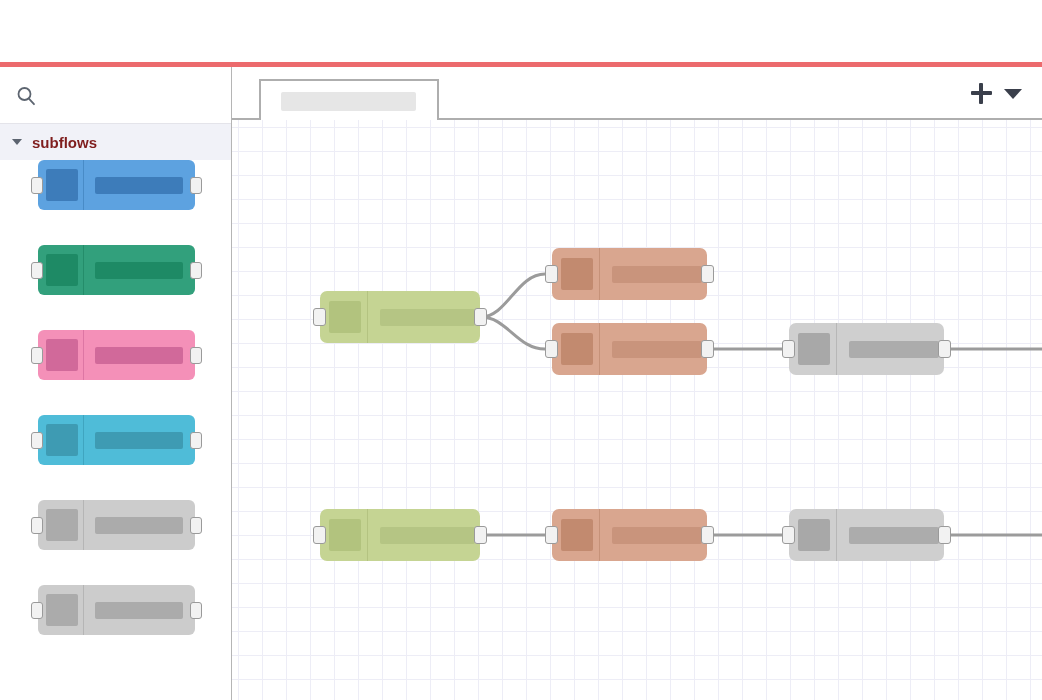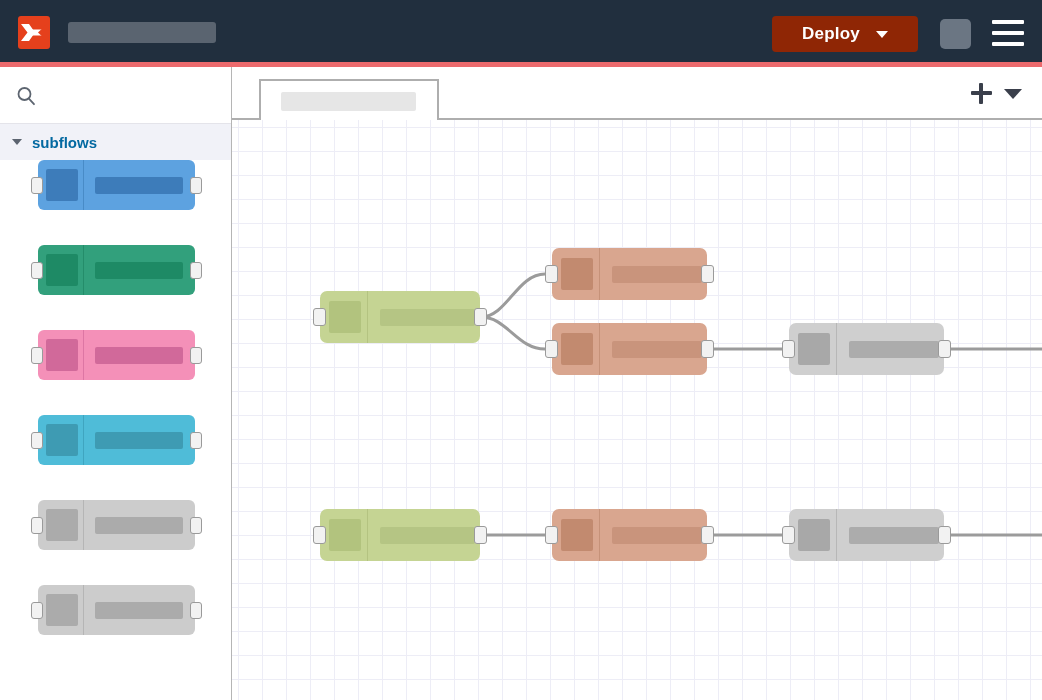--- a/index.html
+++ b/index.html
@@ -141,21 +141,21 @@
     margin-left: 12px;
     width: 0; height: 0;
     border-left: 5px solid transparent;
     border-right: 5px solid transparent;
     border-top: 6px solid #5c6470;
   }
   .cat-label {
     margin-left: 10px;
     font-size: 15px;
     font-weight: bold;
-    color: #0369a1;
+    color: #7f1d1d;
   }
 
   .palette-list {
     position: absolute;
     left: 0; top: 93px;
     width: 231px;
     height: 540px;
   }
   .palette-node {
     position: absolute;
@@ -317,43 +317,20 @@
     cursor: crosshair;
   }
   .fn-port.in  { left: -7px; }
   .fn-port.out { right: -7px; }
 </style>
 </head>
 <body>
 
 <div class="app">
 
-  <div class="header">
-    <div class="logo">
-      <svg width="32" height="33" viewBox="0 0 32 33" aria-hidden="true">
-        <path d="M3 8 L11 8 L17 16.5 L11 25 L3 25 L9.5 16.5 Z" fill="#ffffff"></path>
-        <path d="M11 13.5 L29 13.5 L29 19.5 L11 19.5 Z" fill="#ffffff"></path>
-        <path d="M29 8 L29 25 L20 16.5 Z" fill="#e5401c"></path>
-      </svg>
-    </div>
-    <div class="title-placeholder"></div>
-
-    <button class="deploy-btn">
-      <span class="dlabel">Deploy</span>
-      <span class="chev"></span>
-    </button>
-
-    <div class="user-btn"></div>
-
-    <div class="menu-btn">
-      <i></i>
-      <i></i>
-      <i></i>
-    </div>
-  </div>
   <div class="header-accent"></div>
 
   <div class="palette">
     <div class="palette-search">
       <span class="search-icon">
         <svg width="20" height="20" viewBox="0 0 20 20" aria-hidden="true">
           <circle cx="8.5" cy="8" r="6" fill="none" stroke="#5d6570" stroke-width="1.8"></circle>
           <line x1="12.9" y1="12.6" x2="18" y2="18.2" stroke="#5d6570" stroke-width="1.8" stroke-linecap="round"></line>
         </svg>
       </span>

